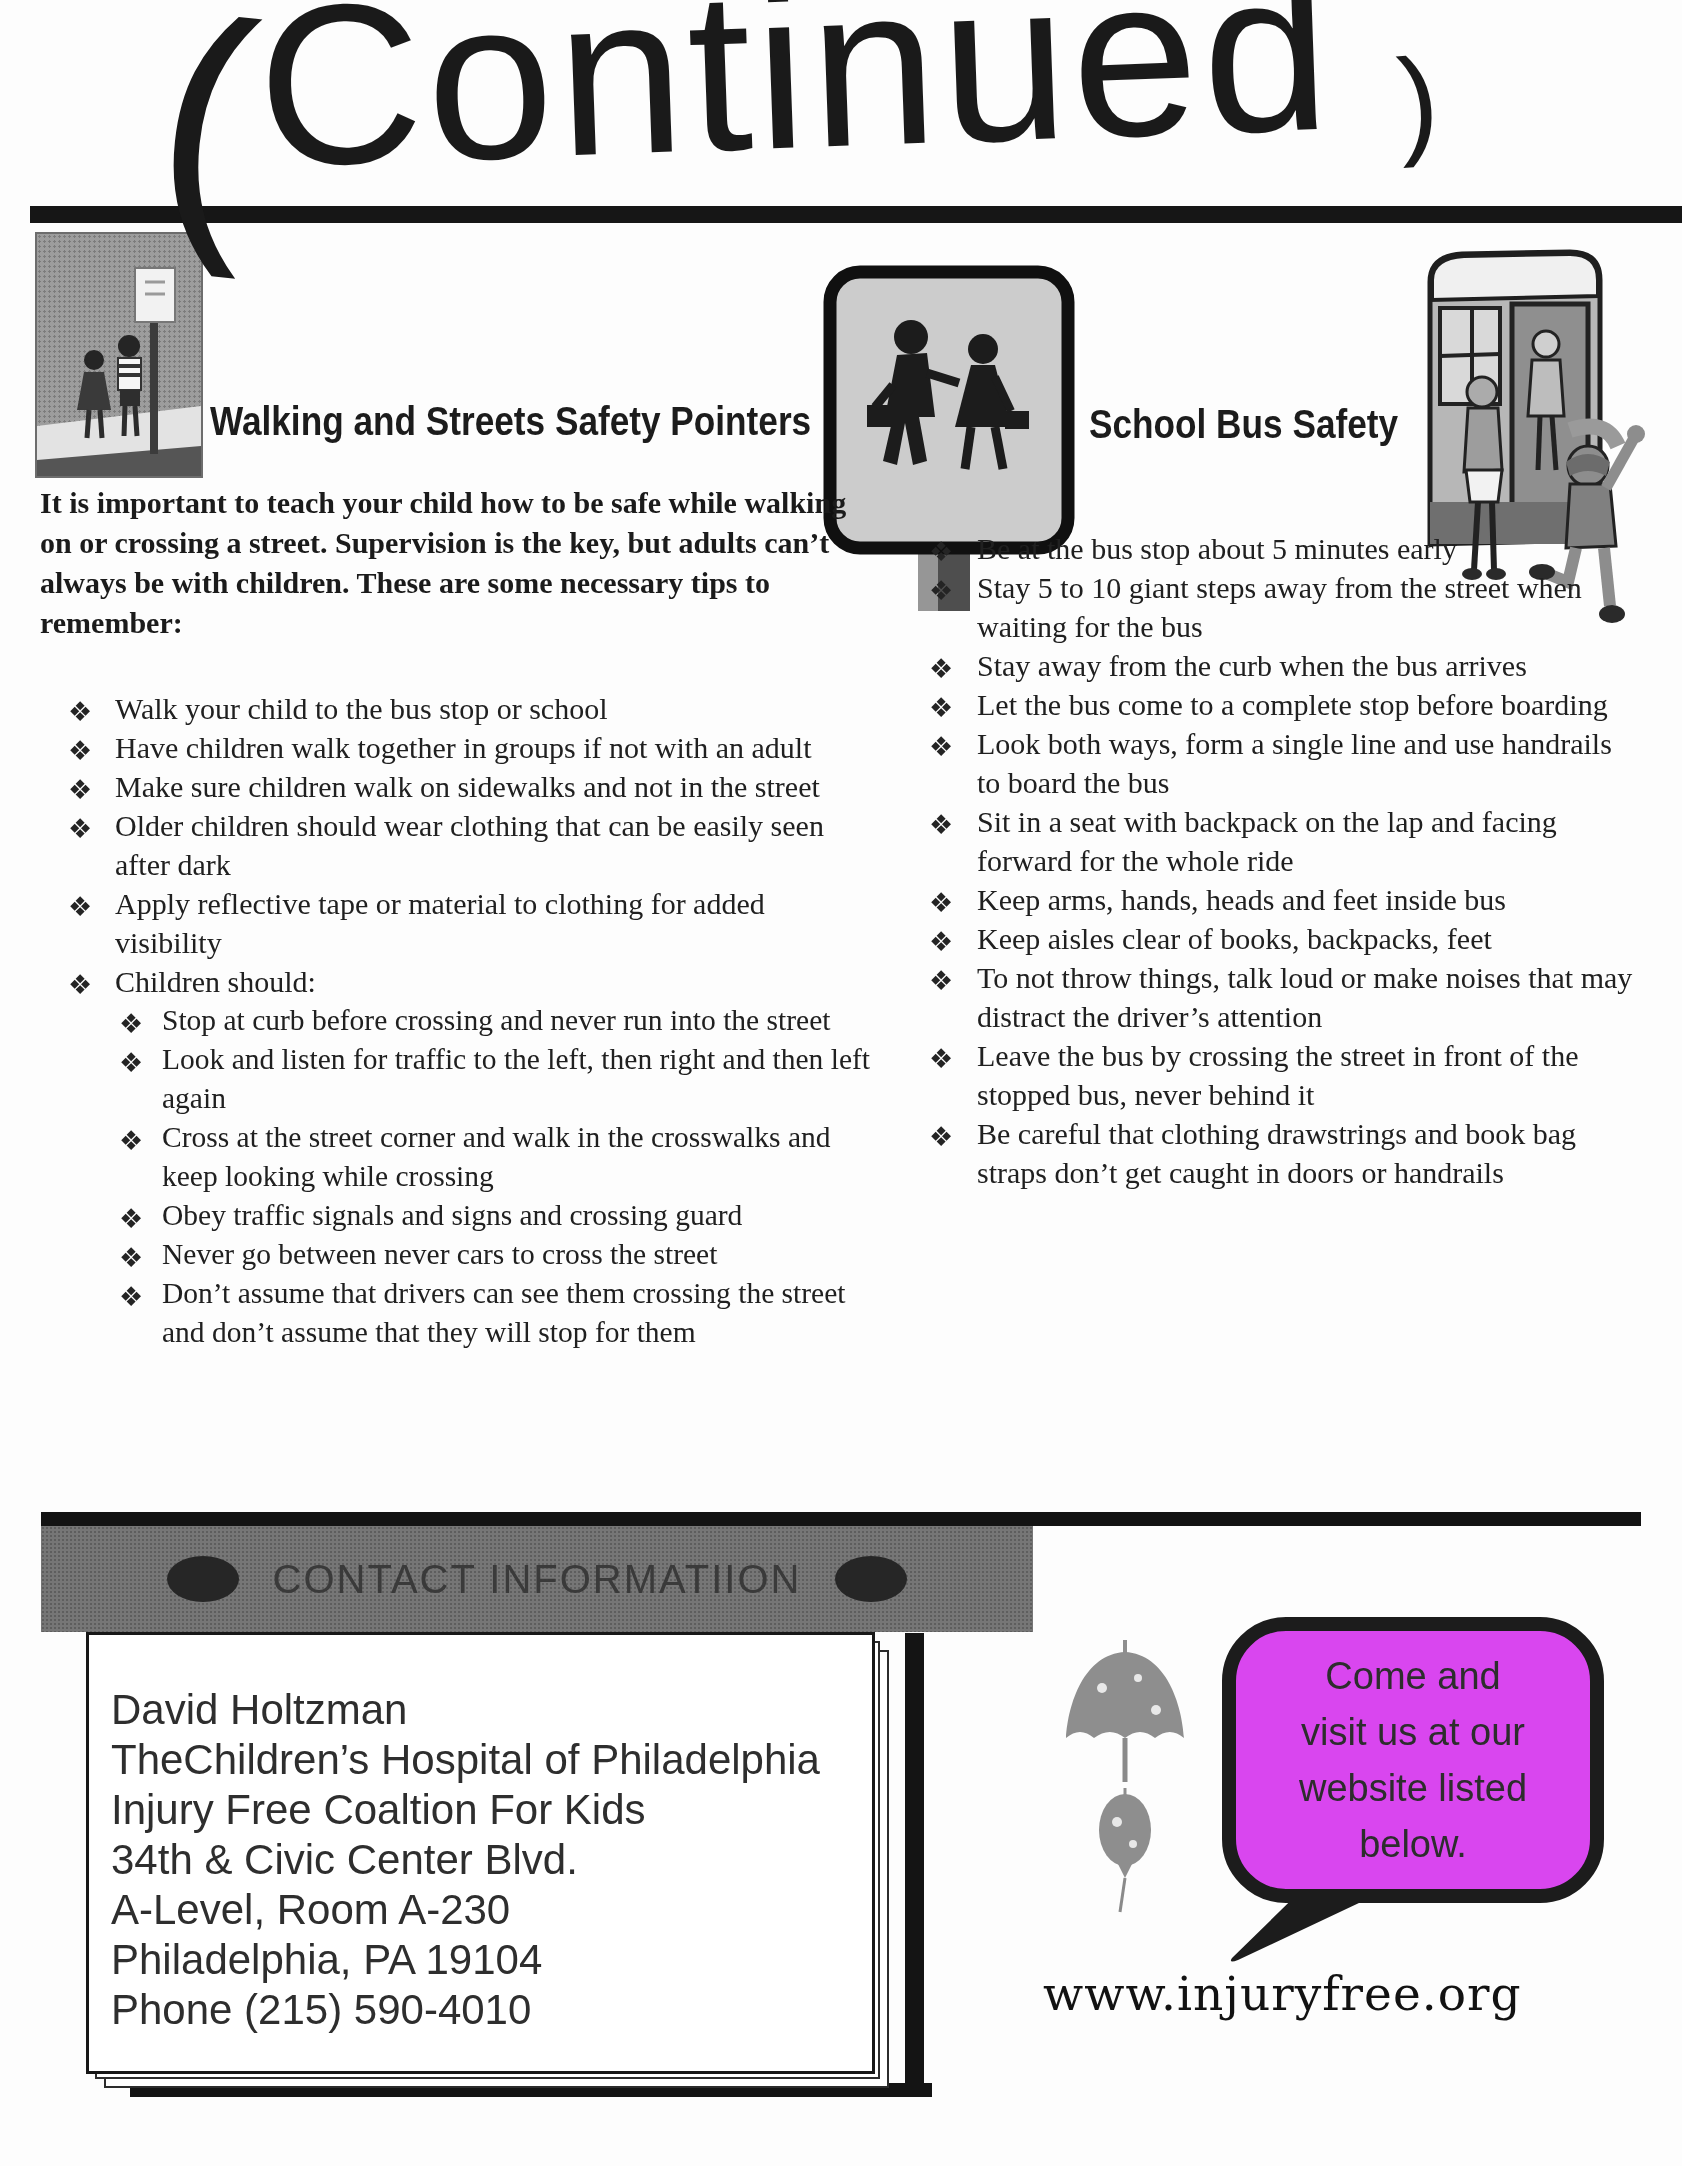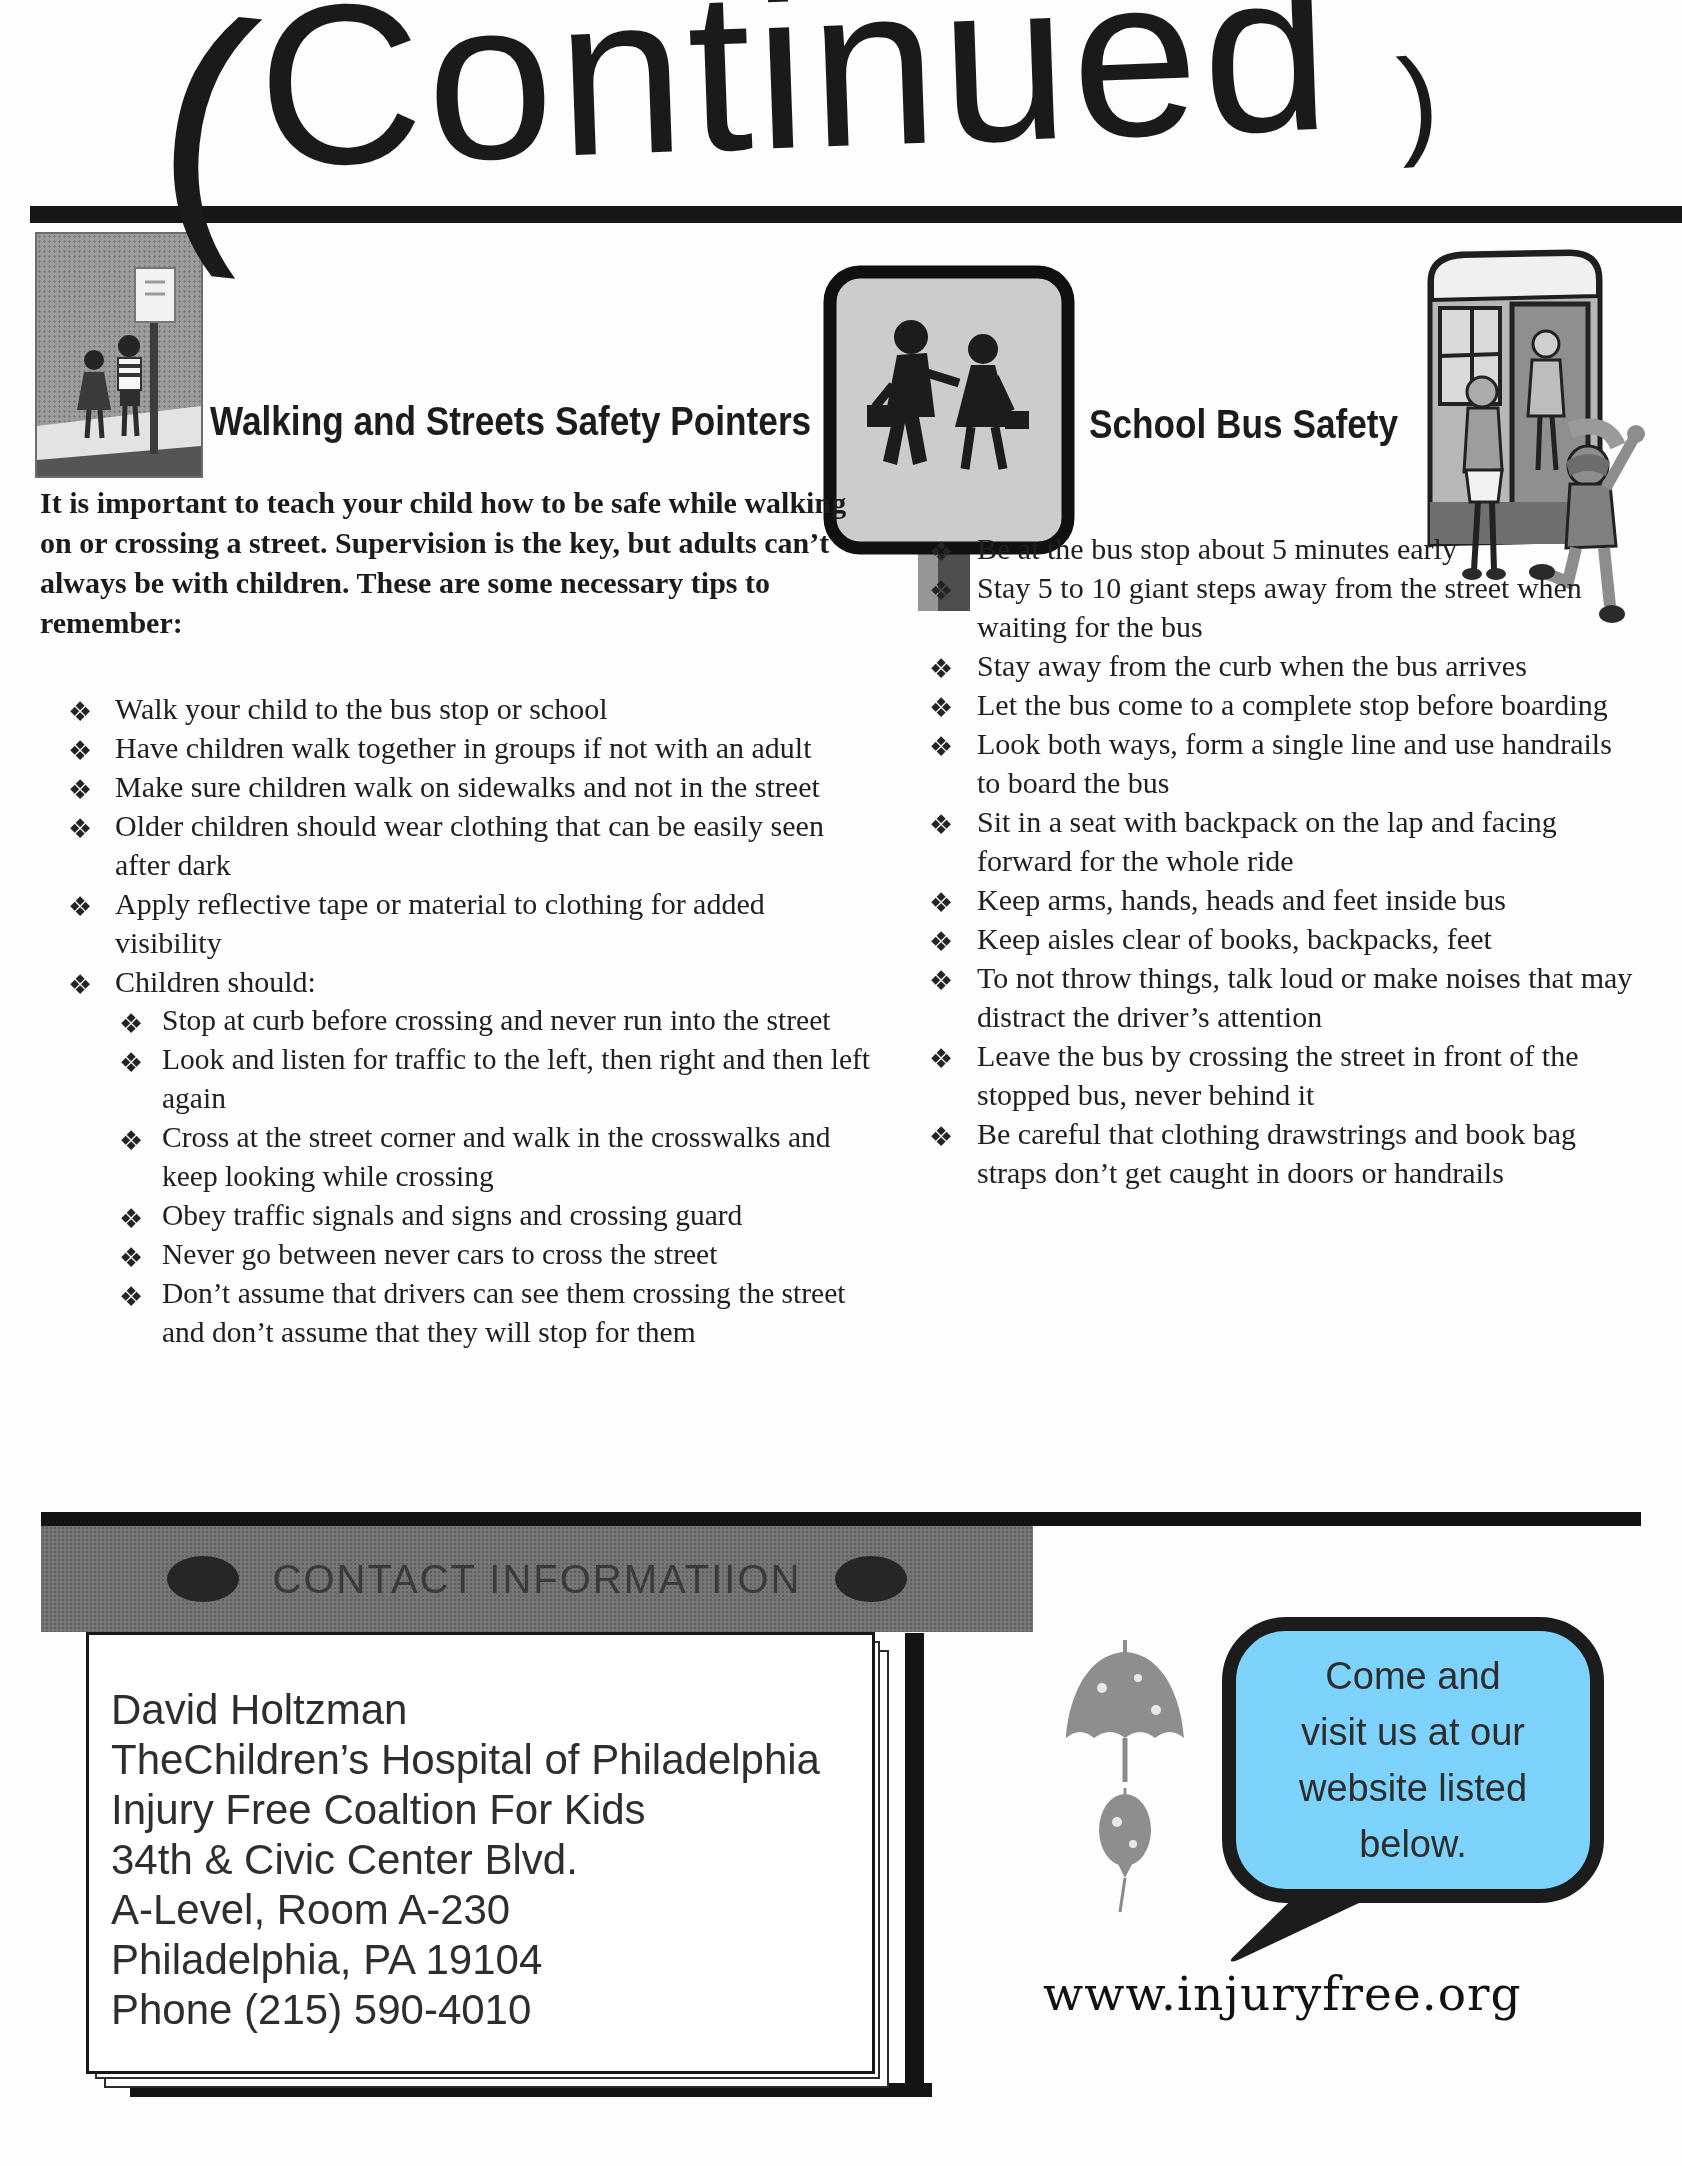--- a/index.html
+++ b/index.html
@@ -64,21 +64,21 @@
   .card-sheet.s2{left:104px;top:1650px;z-index:2;}
   .card-sheet.s1{left:95px;top:1641px;z-index:3;}
   .card{position:absolute;left:86px;top:1632px;width:789px;height:442px;background:#fff;
         border:3px solid #171717;box-sizing:border-box;z-index:4;
         padding:50px 0 0 22px;}
   .card .cline{font-family:"Liberation Sans",sans-serif;font-size:42px;line-height:50px;color:#2e2e2e;}
 
   
   .umbrella{position:absolute;left:1060px;top:1638px;}
   .mini-balloon{position:absolute;left:1093px;top:1788px;}
-  .speech{position:absolute;left:1222px;top:1617px;width:354px;height:258px;background:#7dd3fc;
+  .speech{position:absolute;left:1222px;top:1617px;width:354px;height:258px;background:#d946ef;
         border:14px solid #1c1c1c;border-radius:64px;z-index:3;
         display:flex;align-items:center;justify-content:center;}
   .speech-text{text-align:center;font-family:"Liberation Sans",sans-serif;font-size:38px;
         line-height:56px;color:#2d2d2d;}
   .speech-tail{position:absolute;left:1228px;top:1872px;z-index:2;}
   .site-url{position:absolute;left:1043px;top:1966px;font-family:"DejaVu Serif",serif;
         font-weight:400;font-size:47px;letter-spacing:1px;color:#121212;white-space:nowrap;}
 </style>
 </head>
 <body>

